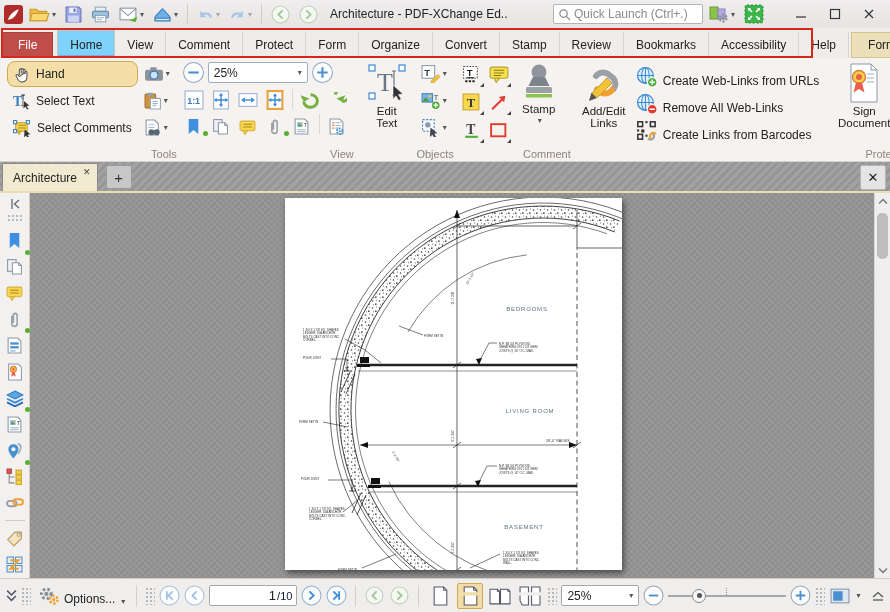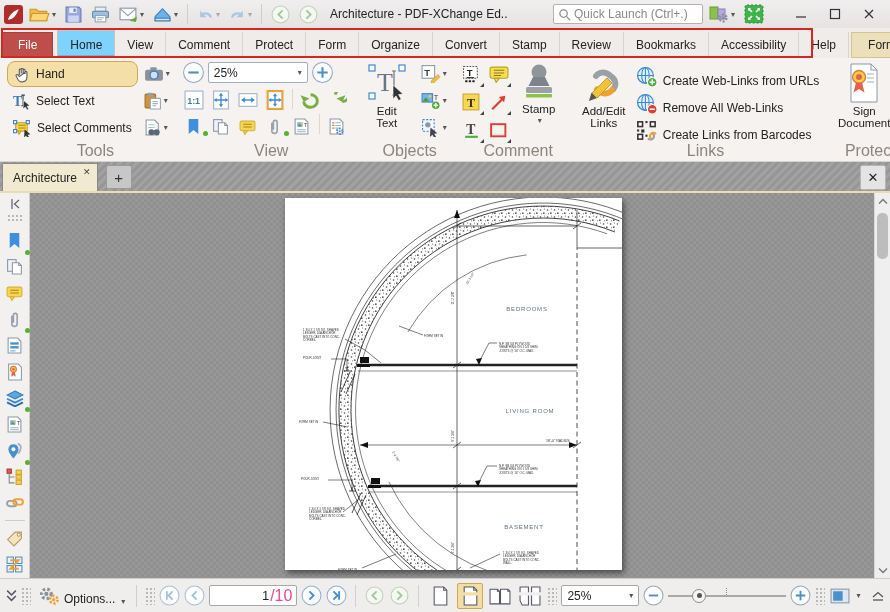--- a/index.html
+++ b/index.html
@@ -26,21 +26,21 @@
   .tab { height:26px; padding:0 12px; display:flex; align-items:center; font-size:12px; color:#222; border-right:1px solid #d8d3cf; white-space:nowrap; }
   .tab.file { background:#bf4e4b; color:#fff; height:26px; border:1px solid #a93f3d; margin-right:4px; padding:0 15px; }
   .tab.active { background:#7dd3fc; border:1px solid #c9c4c0; border-bottom:none; height:28px; box-shadow:inset 0 -3px 0 #84a9d4; }
   .tab.format { background:#ebe0ba; border:1px solid #d6c58a; height:26px; margin-left:2px; padding:0 16px; }
   .redbox { position:absolute; left:1px; top:0; width:812px; height:30px; border:2px solid #d3281e; pointer-events:none; z-index:6; }
 
   
   .ribbon { height:104px; background:#f5f2ef; border-bottom:1px solid #d8d2cc; display:flex; align-items:stretch; padding:0 2px; }
   .grp { position:relative; padding:3px 5px 15px 5px; }
   .gdiv { width:1px; background:#ddd7d1; margin:3px 0; }
-  .glabel { position:absolute; bottom:1px; left:12px; right:0; text-align:center; font-size:16px; color:#8d857c; }
+  .glabel { position:absolute; bottom:1px; left:12px; right:0; text-align:right; font-size:11px; color:#8d857c; }
   .tool-left { display:flex; flex-direction:column; gap:1px; }
   .trow { height:26px; display:flex; align-items:center; gap:5px; padding:0 6px; border-radius:8px; font-size:12px; white-space:nowrap; }
   .trow.hl { background:#f5dfa8; border:1px solid #cfa94f; }
   .tool-mini { display:flex; flex-direction:column; gap:2px; margin-left:4px; }
   .mini { height:25px; display:flex; align-items:center; padding:0 2px; }
   .vrow { display:flex; align-items:center; gap:3px; }
   .combo { width:100px; height:21px; background:#fff; border:1px solid #9ab0c8; border-radius:2px; display:flex; align-items:center; justify-content:space-between; padding:0 5px; font-size:12px; }
   .vbox { width:24px; height:23px; display:flex; align-items:flex-end; justify-content:center; position:relative; border-radius:2px; }
   .vdivi { width:1px; height:20px; background:#ddd7d1; margin:0 2px; }
   .bigbtn { display:flex; flex-direction:column; align-items:center; justify-content:flex-start; padding:2px 4px; font-size:11.5px; line-height:12px; text-align:center; border-radius:2px; }
@@ -78,21 +78,21 @@
   .vthumb { position:absolute; left:2px; top:20px; width:11px; height:46px; background:#bdbdbd; border-radius:5px; }
 
   
   .status { height:34px; background:#f0eeec; border-top:1px solid #cfccc9; display:flex; align-items:center; padding:0 6px; gap:4px; }
   .ssep { width:1px; height:22px; background:#cfcfcf; margin:0 4px; }
   .sgrip { width:10px; height:18px; background-image:radial-gradient(#b8b8b8 1px, transparent 1.1px); background-size:4px 4px; }
   .opt { display:flex; align-items:flex-end; gap:4px; font-size:12px; padding:0 3px; }
   .circ { width:21px; height:21px; display:flex; align-items:center; justify-content:center; }
   .pagebox { width:88px; height:21px; background:#fff; border:1px solid #a8a8a8; border-radius:2px; display:flex; align-items:center; justify-content:flex-end; padding-right:4px; gap:1px; }
   .pagebox .cur { font-size:13px; }
-  .pagebox .tot { font-size:16px; color:#ec4899; }
+  .pagebox .tot { font-size:11px; color:#0f172a; }
   .lay { width:26px; height:26px; display:flex; align-items:center; justify-content:center; border-radius:2px; }
   .lay.hl { background:#f3dda7; border:1px solid #cfa94f; }
   .zcombo { width:78px; height:21px; background:#fff; border:1px solid #a8a8a8; border-radius:2px; display:flex; align-items:center; justify-content:space-between; padding:0 5px; font-size:12px; }
   .slider { position:relative; width:118px; height:20px; }
   .strack { position:absolute; left:0; right:0; top:9px; height:2px; background:#a8a8a8; }
   .stick { position:absolute; left:58px; top:2px; height:7px; width:1px; border-left:1px dotted #8a8a8a; }
   .sthumb { position:absolute; left:24px; top:3px; width:14px; height:14px; border-radius:50%; background:#f5f5f5; border:1px solid #8a8a8a; display:flex; align-items:center; justify-content:center; }
   .sthumb::after { content:""; width:5px; height:5px; border-radius:50%; background:#555; }
 </style>
 </head>
@@ -674,21 +674,20 @@
                   <rect x="2.5" y="14.5" width="3" height="3" fill="#fff"></rect>
                   <rect x="9" y="14" width="2" height="2"></rect>
                 </g>
                 <path d="M11.5 17.5a3.2 3.2 0 104.5-4.5" fill="none" stroke="#9aa0a6" stroke-width="2"></path>
                 <path d="M19 13.5a3.2 3.2 0 10-4.5 4.5" fill="none" stroke="#f0a030" stroke-width="2"></path>
               </svg>
             </span>
             <span>Create Links from Barcodes</span>
           </div>
       </div>
-      <div class="glabel">Links</div>
     </div>
     <div class="gdiv"></div>
 
     <div class="grp" style="display:flex;justify-content:center;">
       <div class="bigbtn" style="width:62px;">
         <span class="ic">
             <svg width="38" height="40" viewBox="0 0 38 40">
               <path d="M6 1h20l6 6v32H6z" fill="#fff" stroke="#8a97a8"></path>
               <path d="M26 1v6h6" fill="none" stroke="#8a97a8"></path>
               <path d="M22 11h7M22 15h7M22 19h7" stroke="#9ab0c4"></path>

